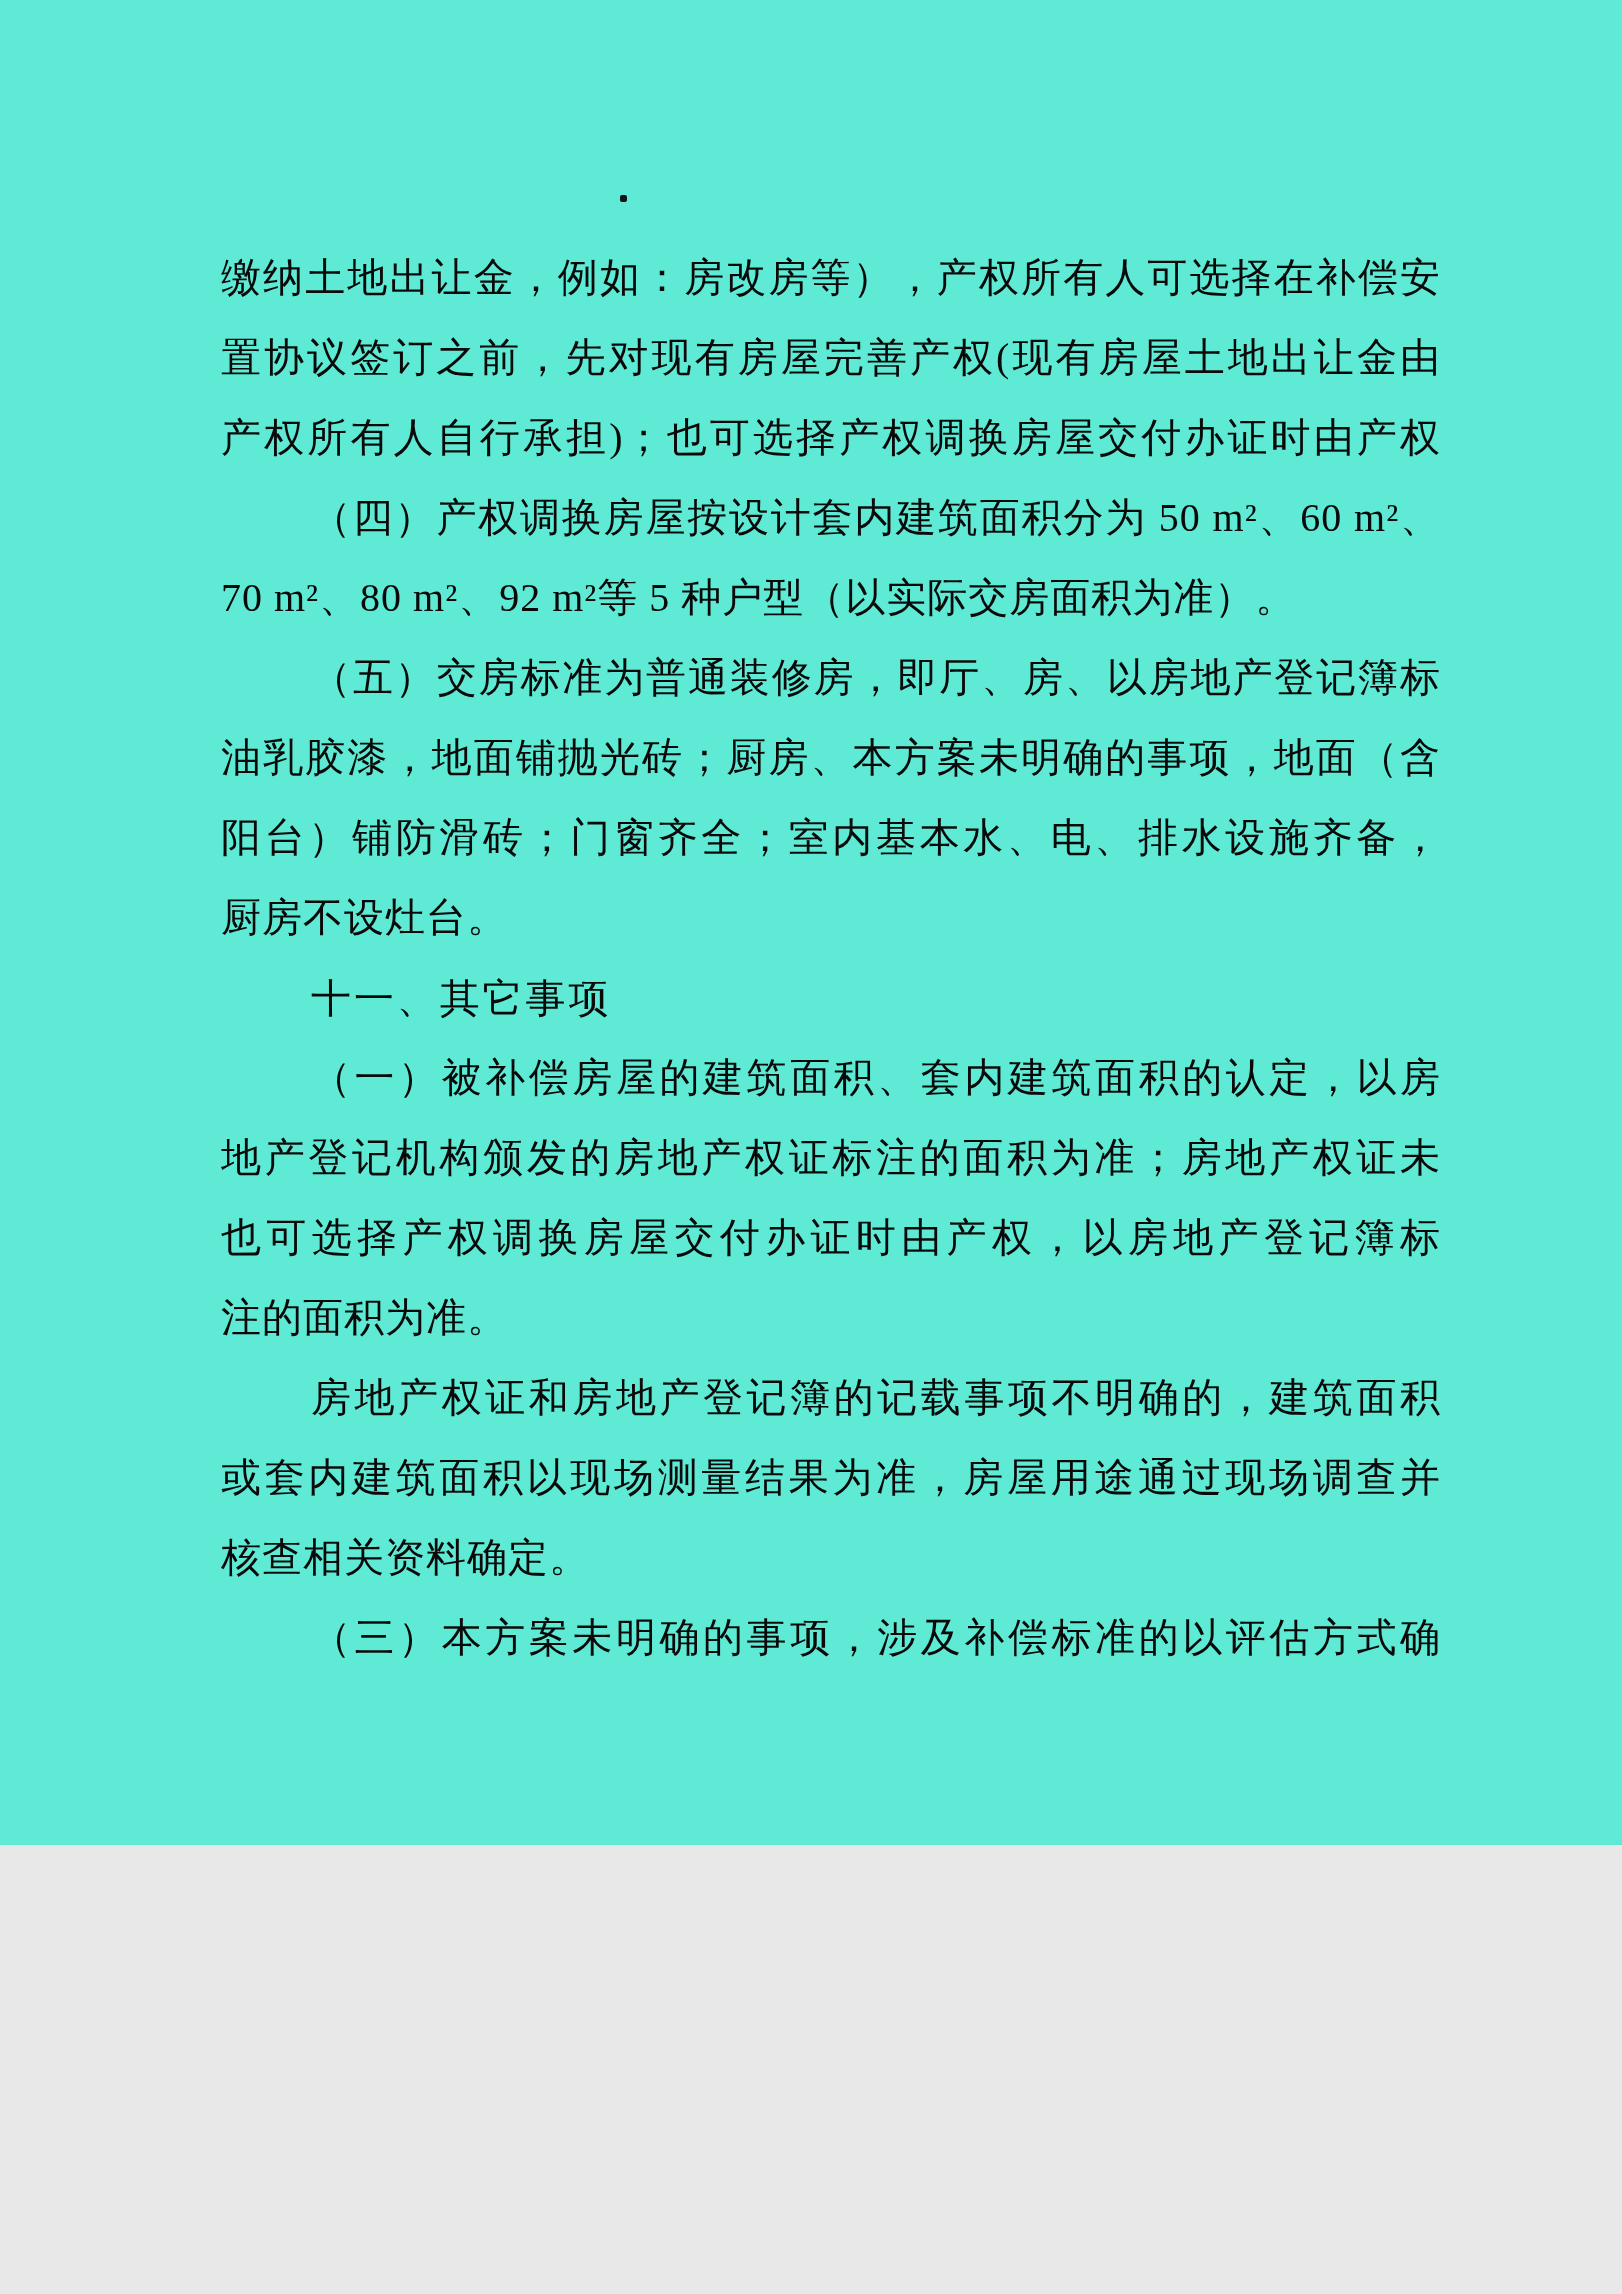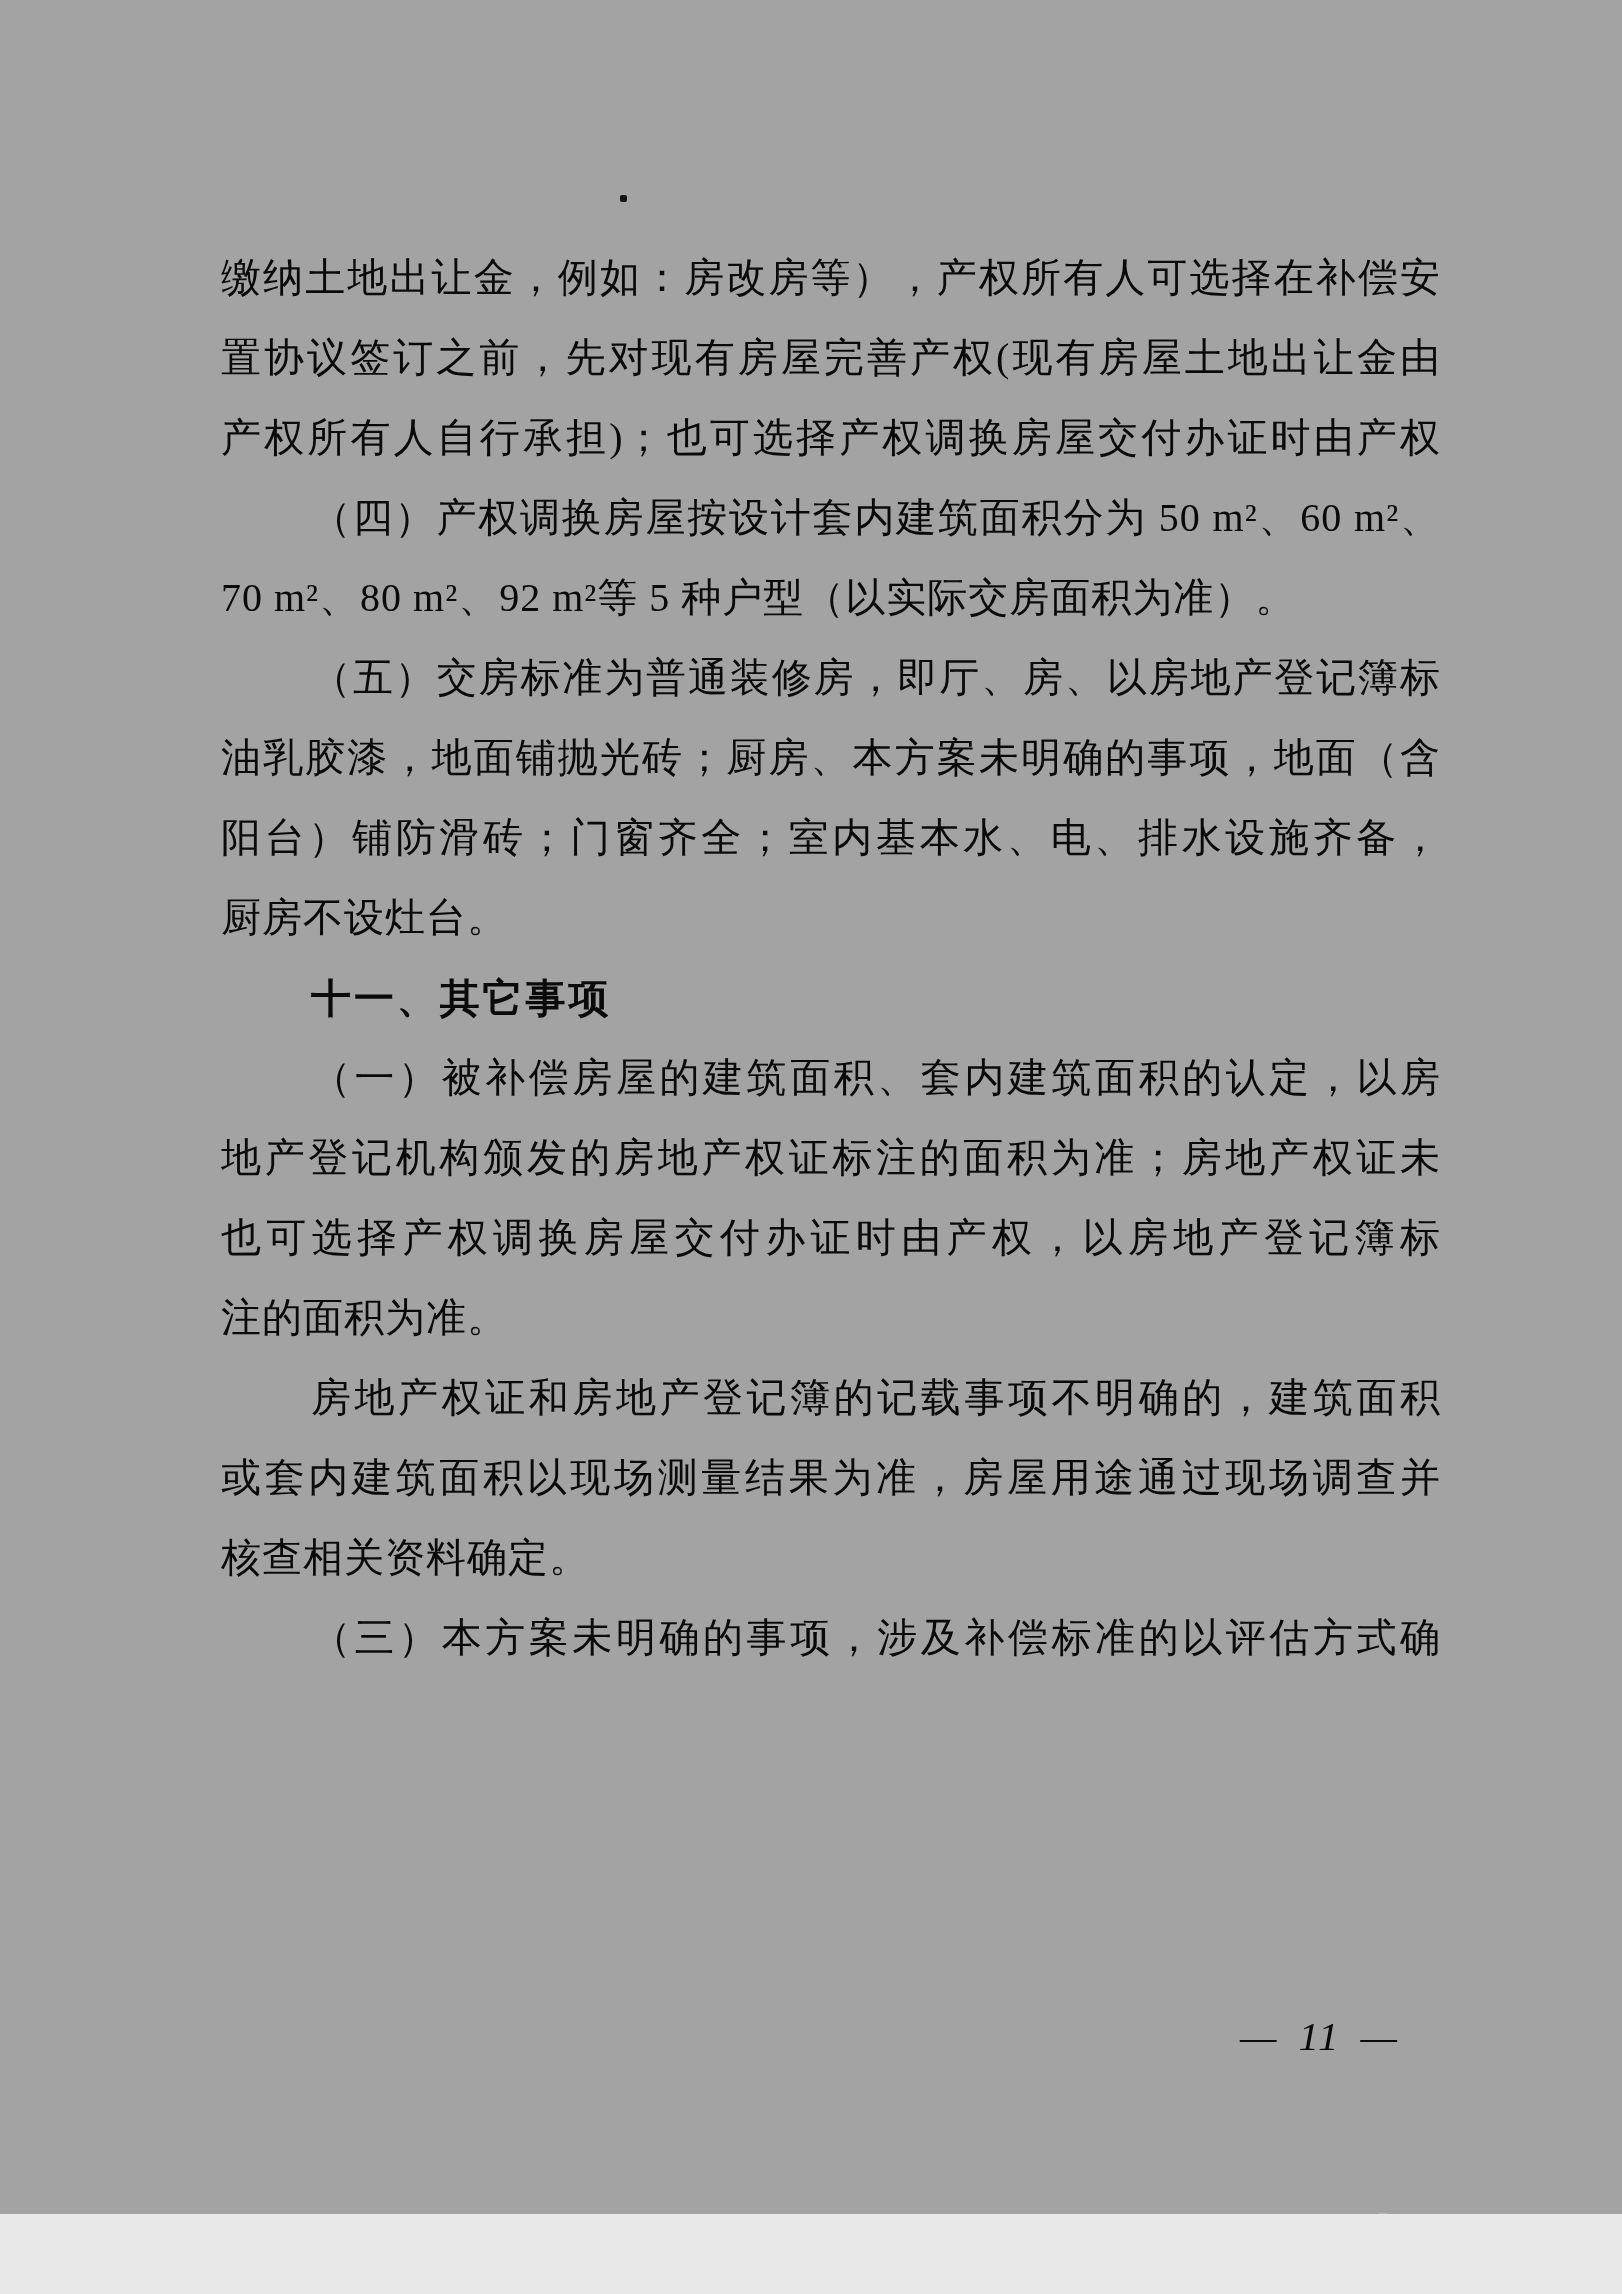--- a/index.html
+++ b/index.html
@@ -1,21 +1,21 @@
 <!DOCTYPE html>
 <html><head>
 <meta charset="utf-8">
 <style>
   * { margin: 0; padding: 0; box-sizing: border-box; }
   html, body { background: #e8e8e8; }
   .page {
     position: relative;
     width: 1622px;
-    height: 2214px;
-    background: #a3a3a3;
+    height: 1845px;
+    background: #5eead4;
     overflow: hidden;
     font-family: "Liberation Serif", "DejaVu Serif", serif;
     color: #0a0a0a;
   }
   .content {
     position: absolute;
     left: 221px;
     top: 238px;
     width: 1220px;
   }
@@ -32,21 +32,21 @@
     text-align-last: justify;
   }
   .end {
     text-align: left;
   }
   .indent {
     text-indent: 90px;
   }
   .heading {
     font-family: "Liberation Sans", "DejaVu Sans", sans-serif;
-    font-weight: bold;
+    font-weight: normal;
     letter-spacing: 2.9px;
     text-align: left;
     text-align-last: left;
   }
   .page-number {
     position: absolute;
     top: 2007px;
     right: 223px;
     font-size: 41px;
     line-height: 59px;

